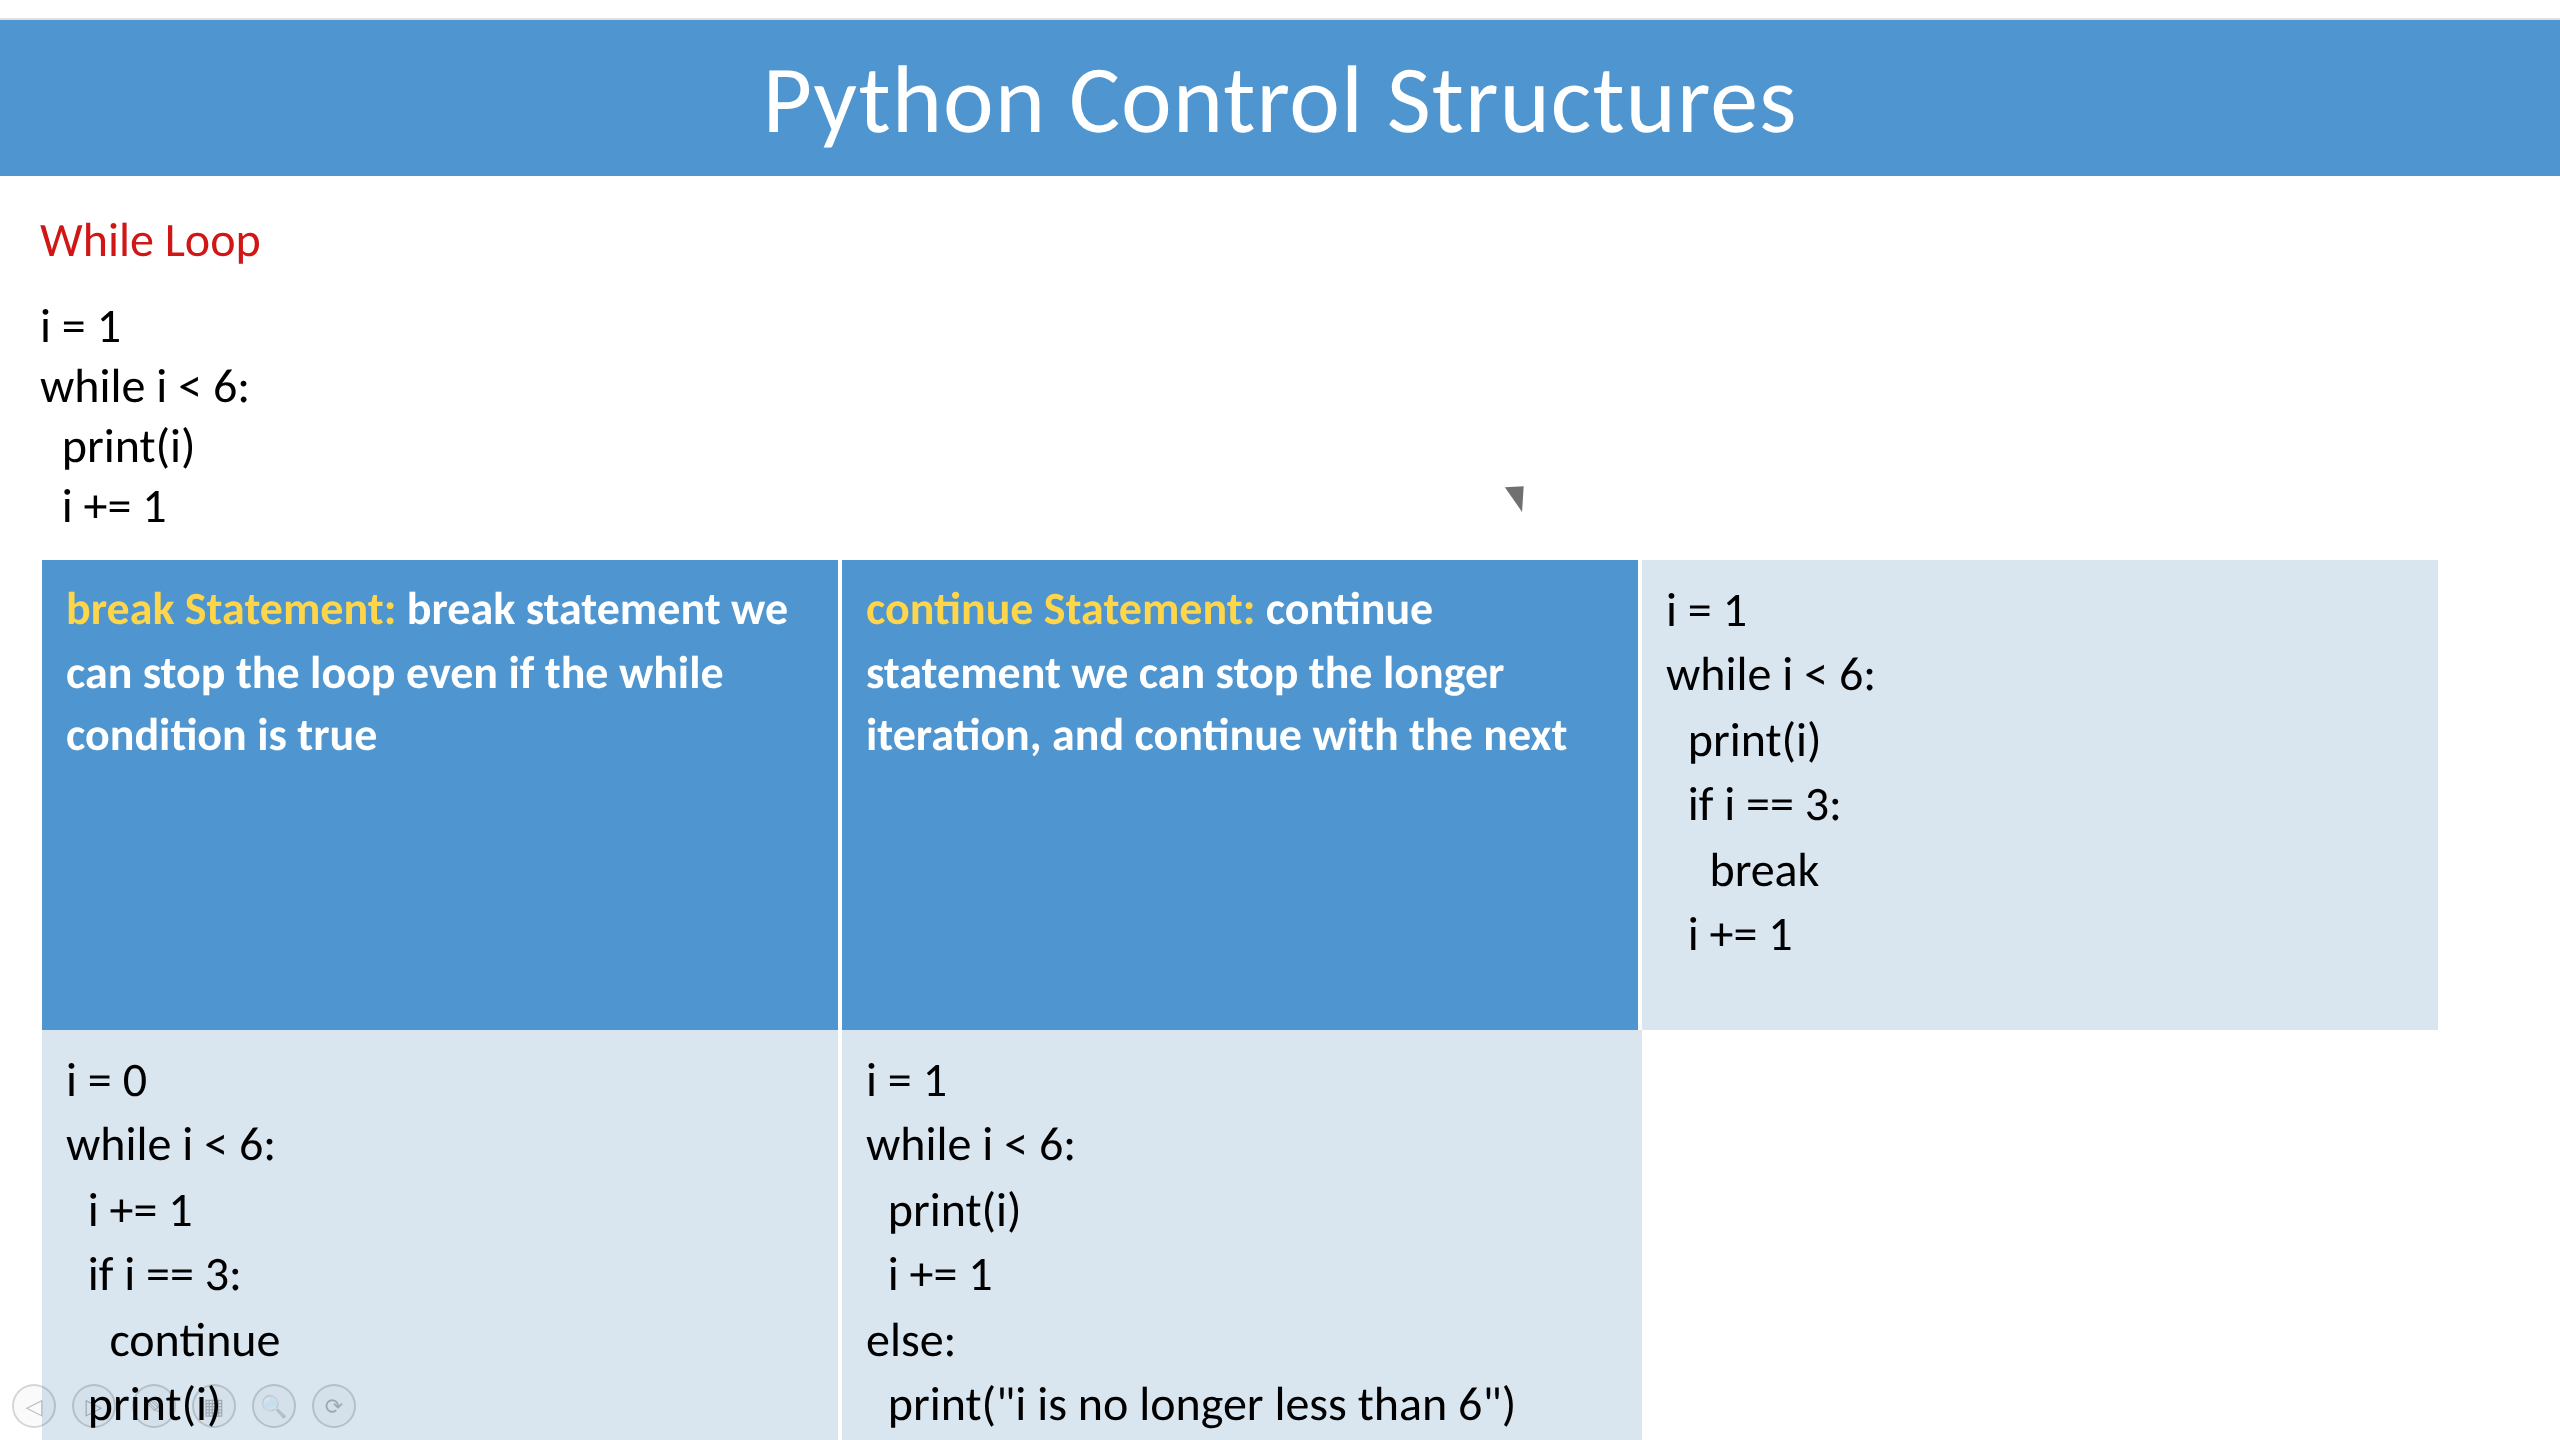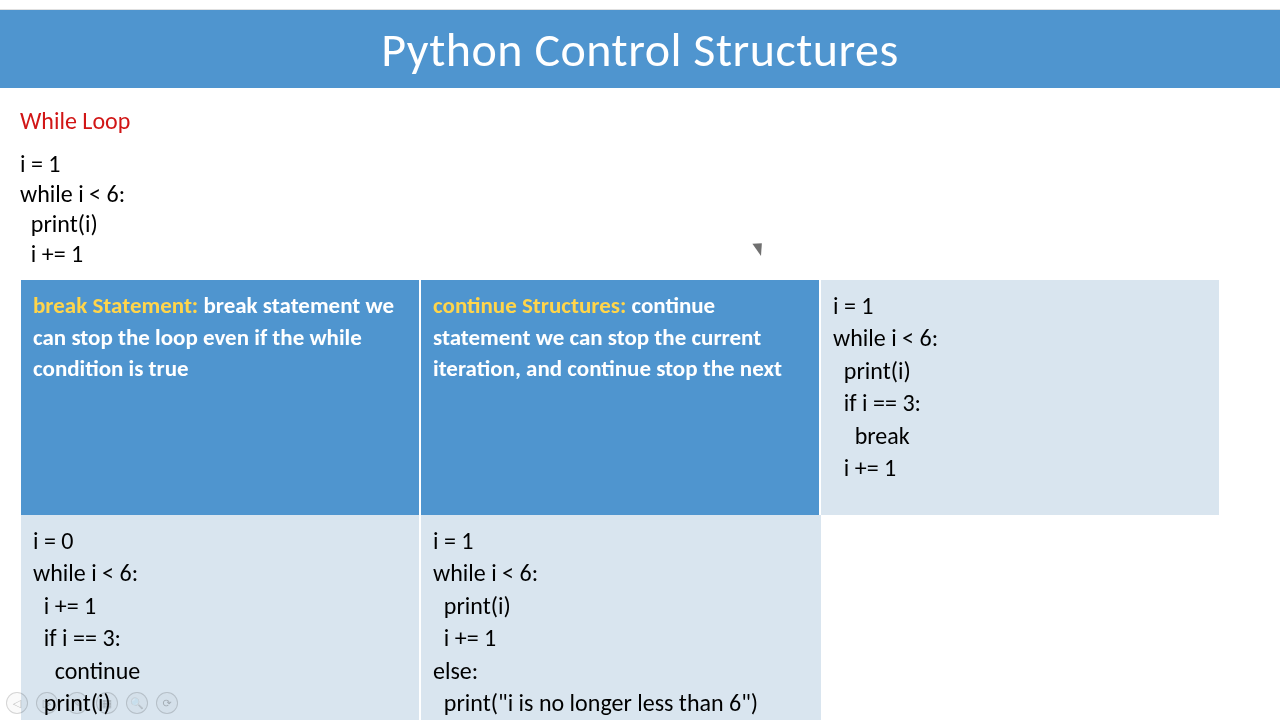--- a/index.html
+++ b/index.html
@@ -116,21 +116,21 @@
     <div class="codeblock">i = 1
 while i &lt; 6:
   print(i)
   i += 1</div>
 
     <div class="table">
       <div class="hdr-cell">
         <span class="hdr-key">break Statement:</span><span> break statement we can stop the loop even if the while condition is true</span>
       </div>
       <div class="hdr-cell">
-        <span class="hdr-key">continue Structures:</span><span> continue statement we can stop the current iteration, and continue stop the next</span>
+        <span class="hdr-key">continue Statement:</span><span> continue statement we can stop the longer iteration, and continue with the next</span>
       </div>
 
       <div class="body-cell">i = 1
 while i &lt; 6:
   print(i)
   if i == 3:
     break
   i += 1</div>
       <div class="body-cell">i = 0
 while i &lt; 6:

